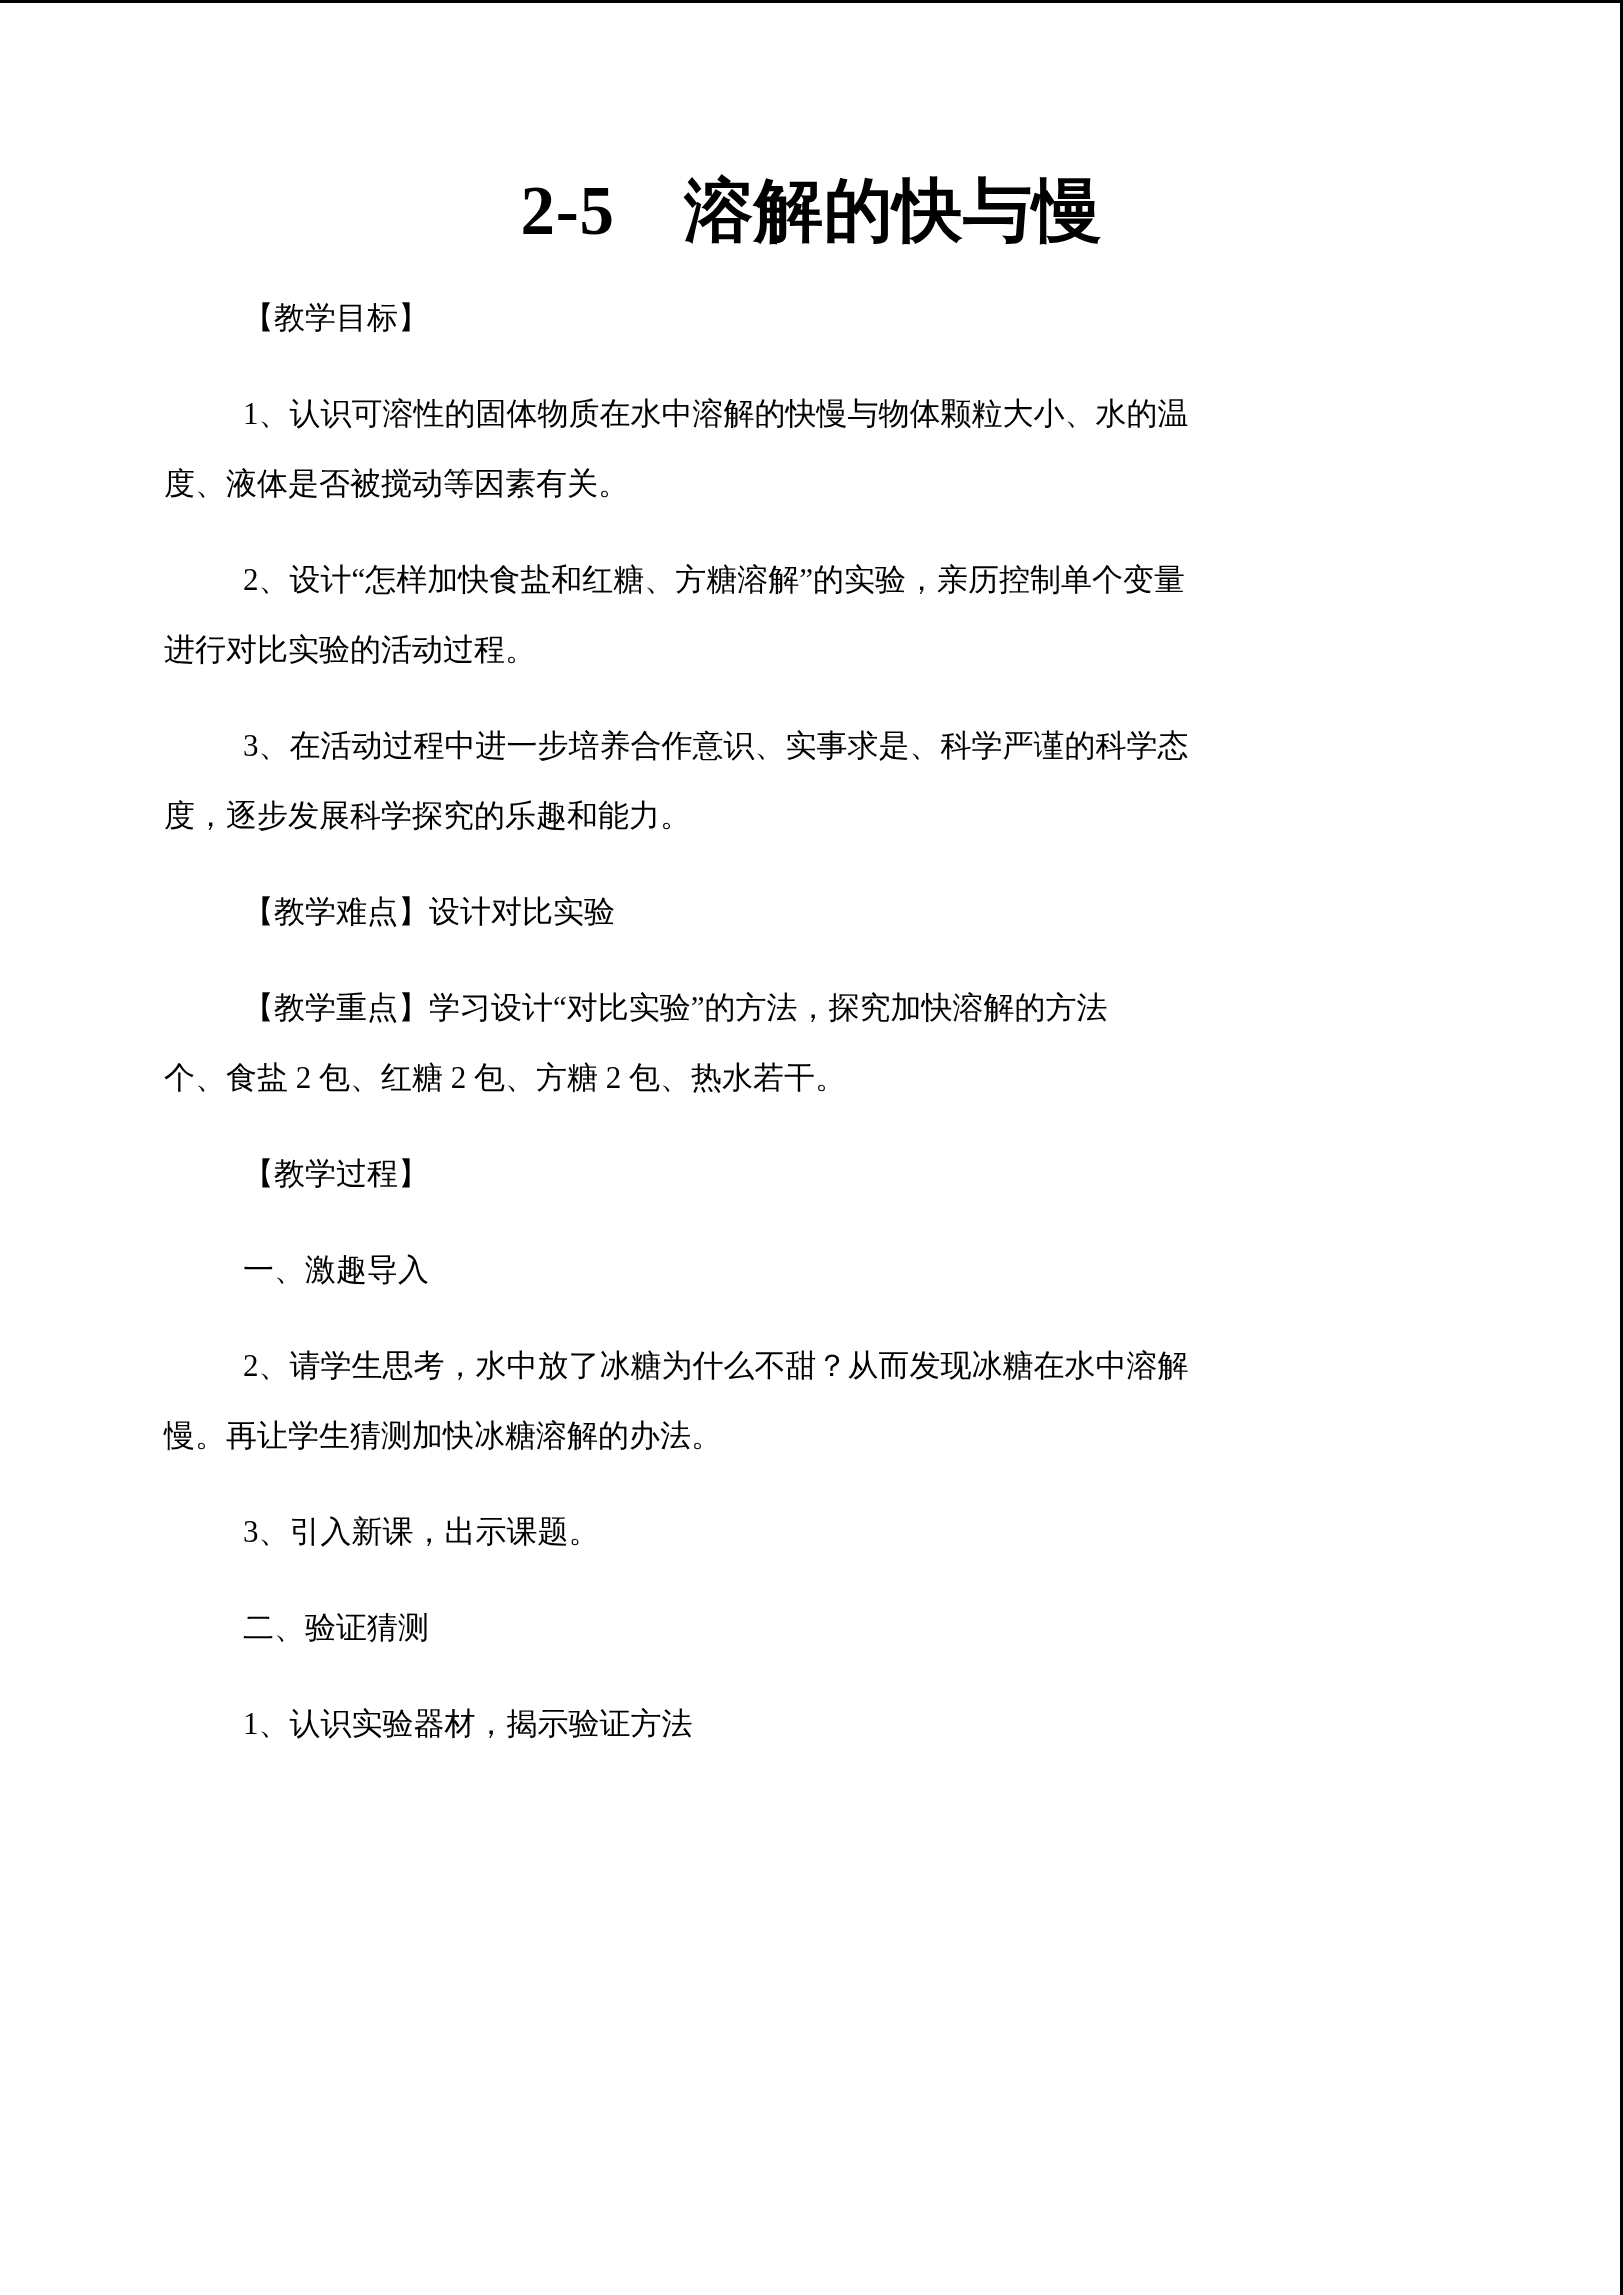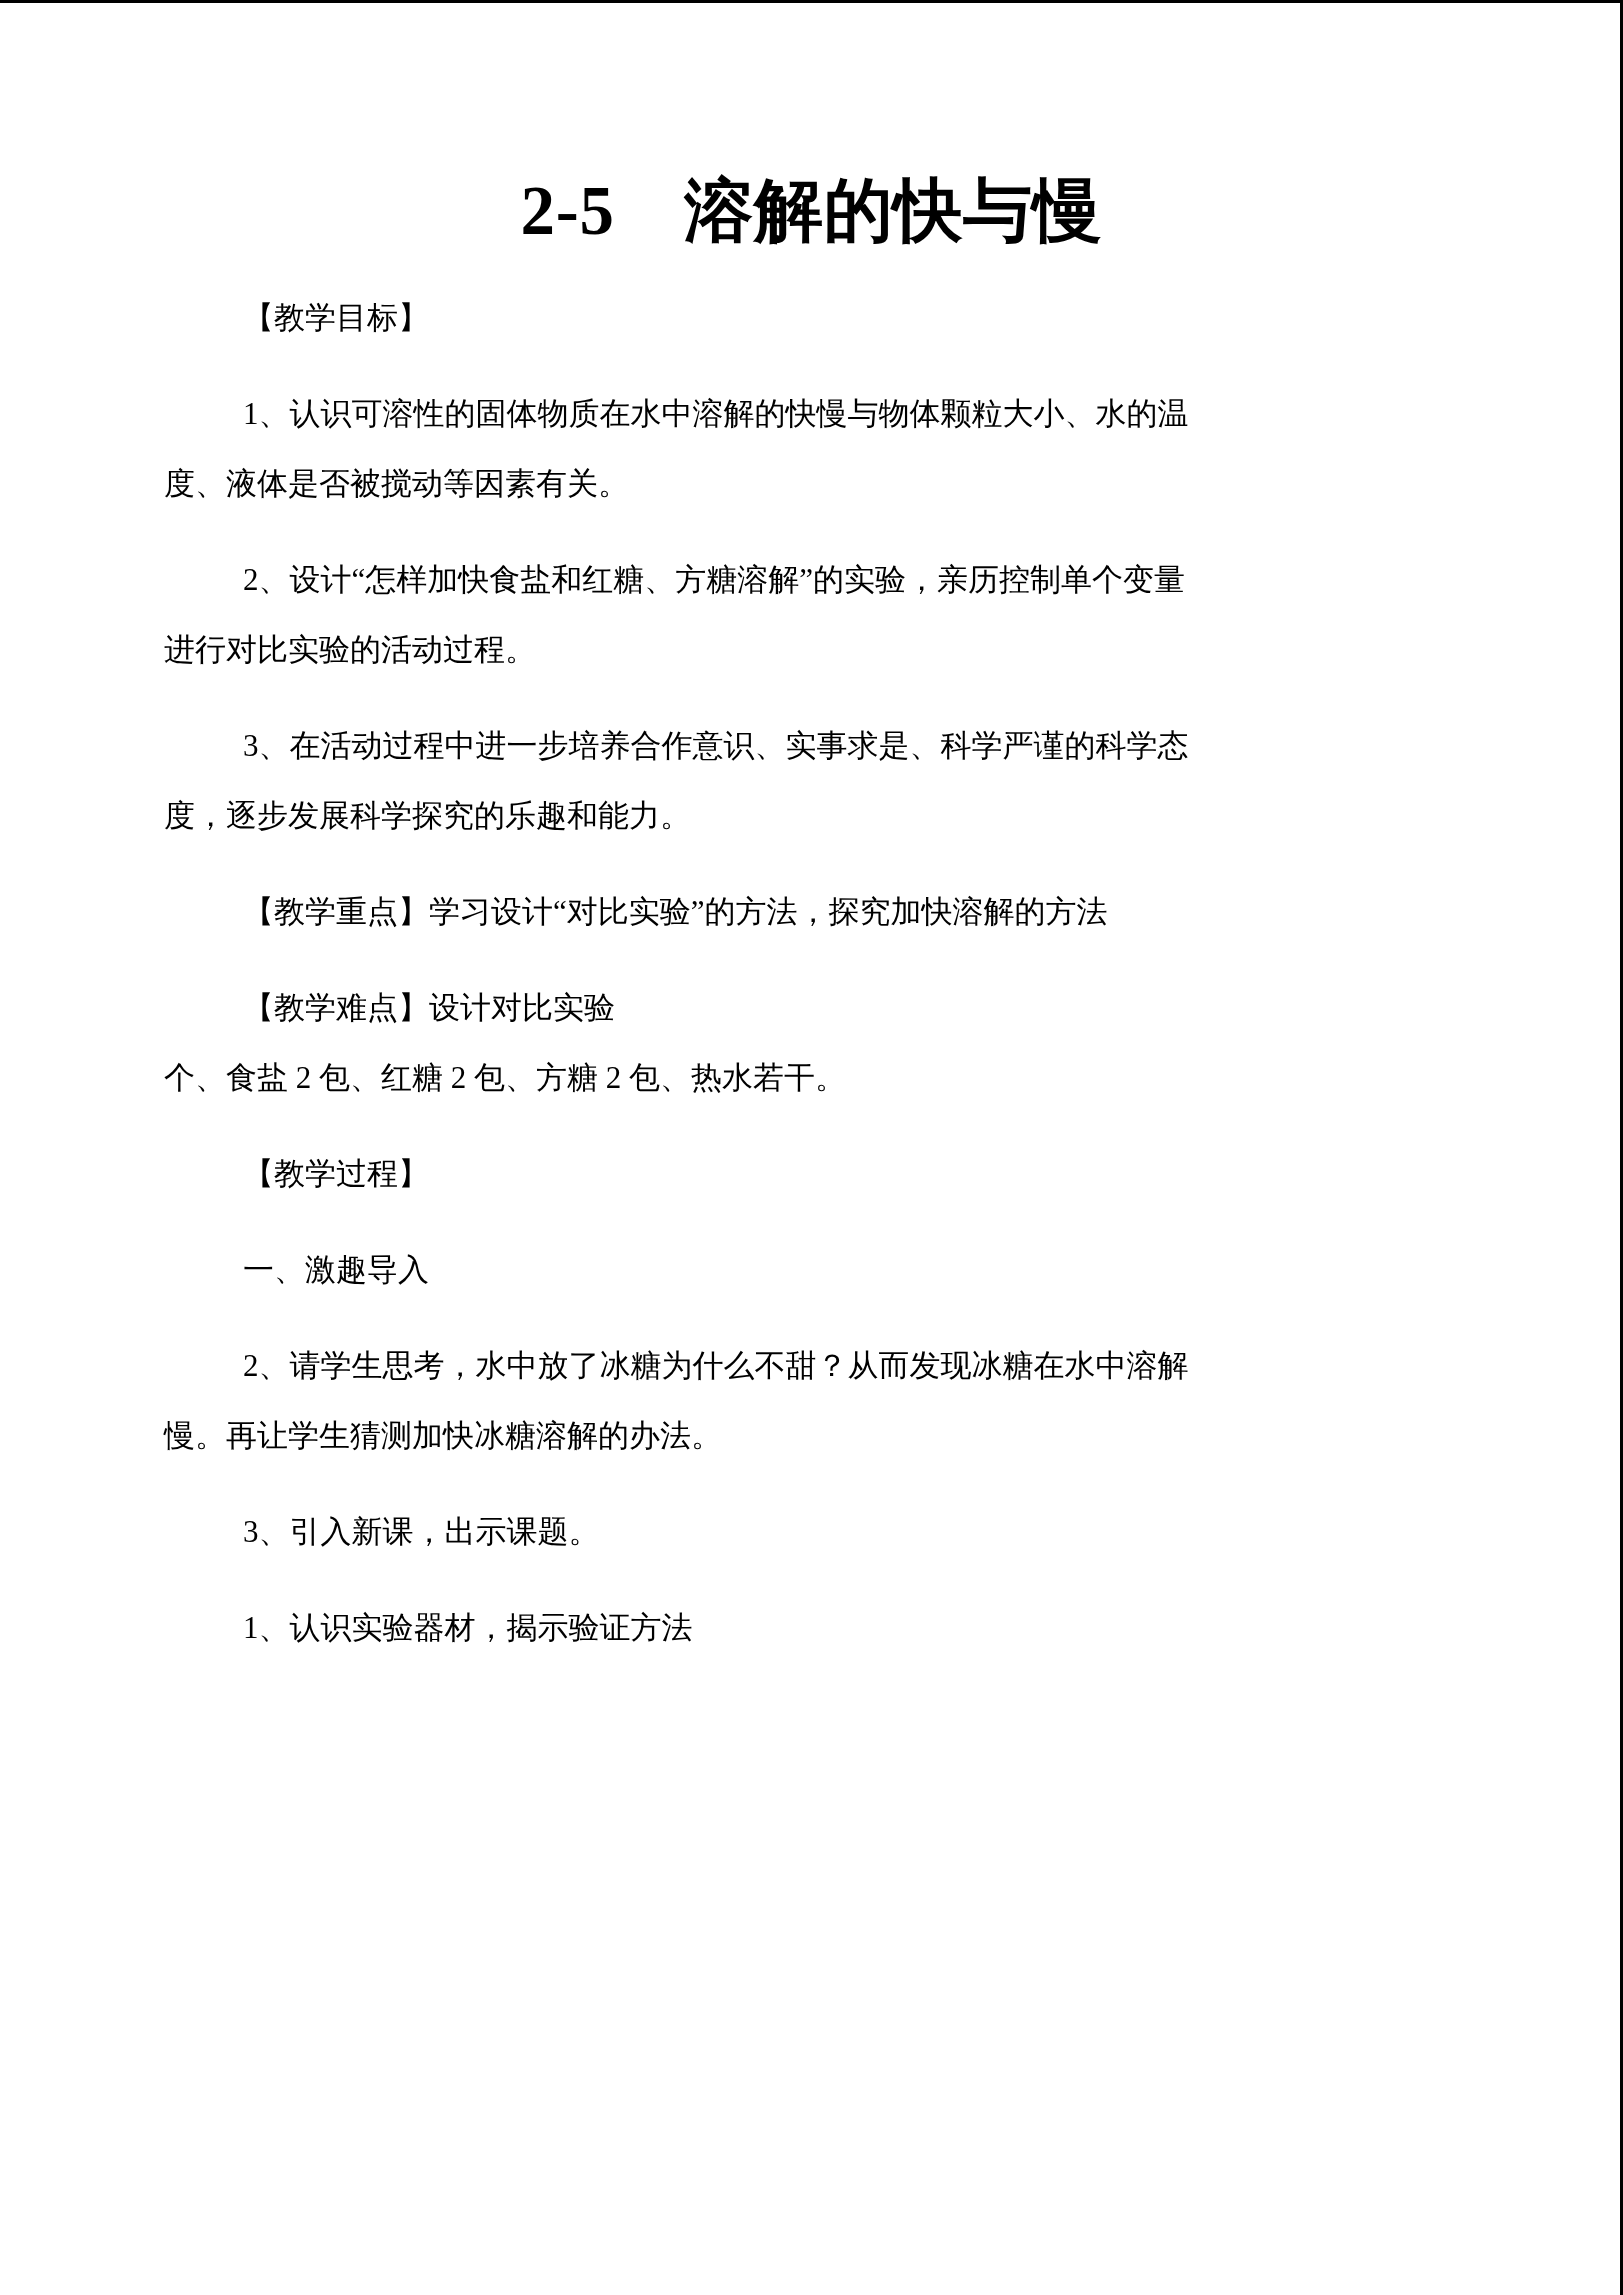--- a/index.html
+++ b/index.html
@@ -61,24 +61,25 @@
 <div class="doc">
   <h1 class="doc-title">2-5　溶解的快与慢</h1>
   <div id="doc-body">
       <div class="line pstart first">【教学目标】</div>
       <div class="line pstart">1、认识可溶性的固体物质在水中溶解的快慢与物体颗粒大小、水的温</div>
       <div class="line">度、液体是否被搅动等因素有关。</div>
       <div class="line pstart">2、设计“怎样加快食盐和红糖、方糖溶解”的实验，亲历控制单个变量</div>
       <div class="line">进行对比实验的活动过程。</div>
       <div class="line pstart">3、在活动过程中进一步培养合作意识、实事求是、科学严谨的科学态</div>
       <div class="line">度，逐步发展科学探究的乐趣和能力。</div>
+      <div class="line pstart">【教学难点】设计对比实验</div>
       <div class="line pstart">【教学重点】学习设计“对比实验”的方法，探究加快溶解的方法</div>
-      <div class="line pstart">【教学难点】设计对比实验</div>
       <div class="line">个、食盐 2 包、红糖 2 包、方糖 2 包、热水若干。</div>
       <div class="line pstart">【教学过程】</div>
       <div class="line pstart">一、激趣导入</div>
       <div class="line pstart">2、请学生思考，水中放了冰糖为什么不甜？从而发现冰糖在水中溶解</div>
       <div class="line">慢。再让学生猜测加快冰糖溶解的办法。</div>
       <div class="line pstart">3、引入新课，出示课题。</div>
+      <div class="line pstart">二、验证猜测</div>
       <div class="line pstart">1、认识实验器材，揭示验证方法</div>
     </div>
 </div>
 
 
 </body></html>

